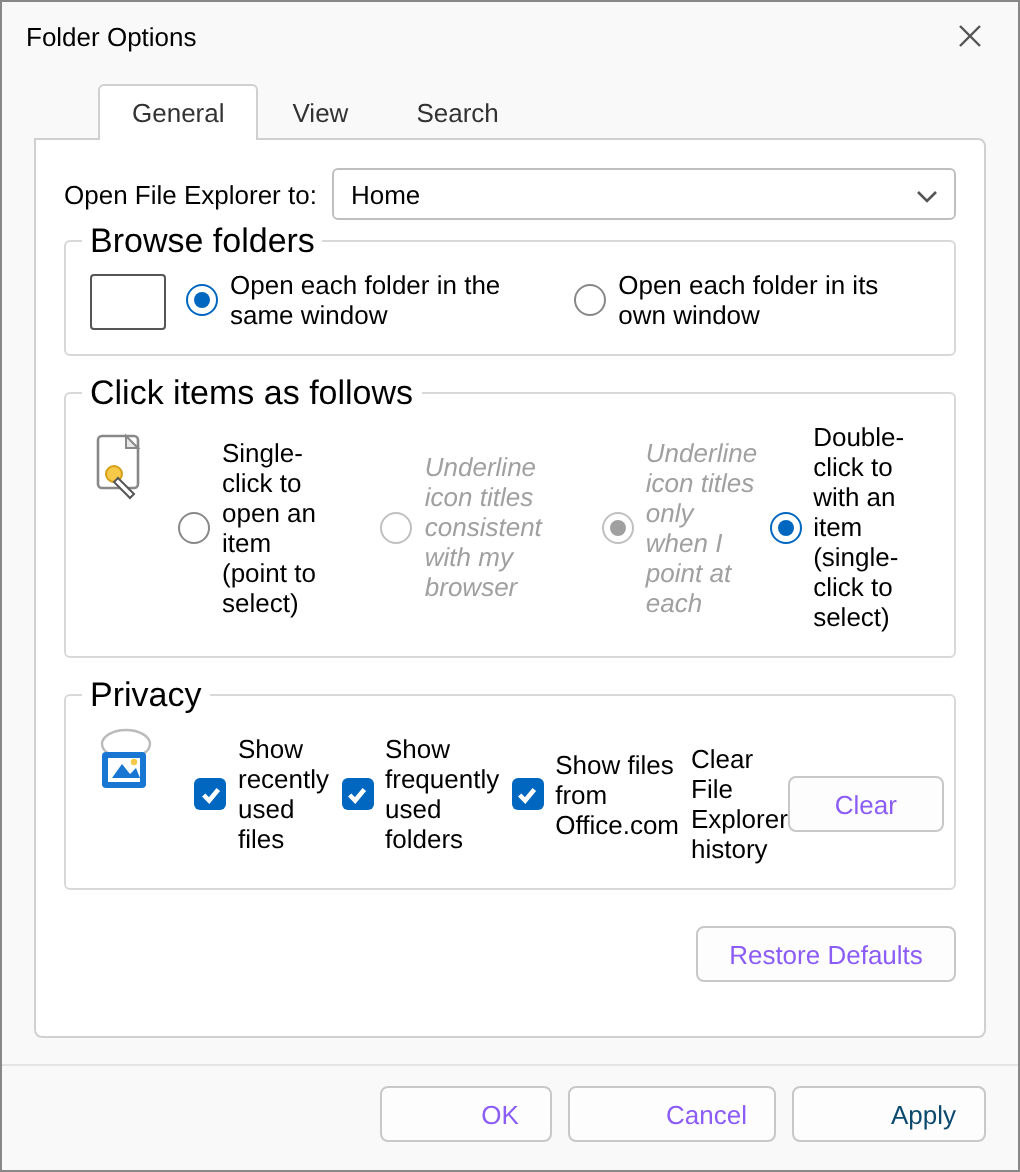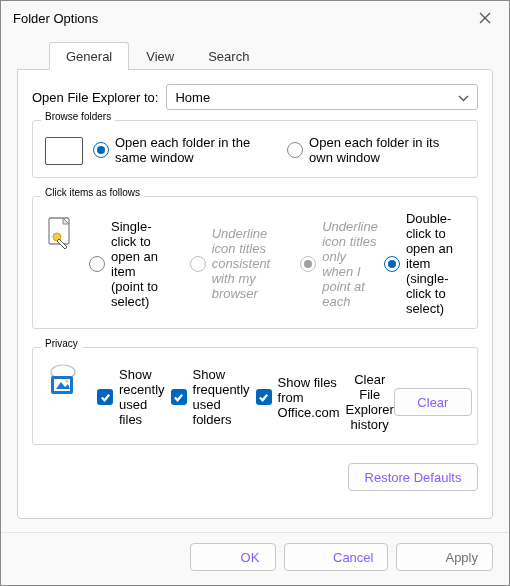--- a/index.html
+++ b/index.html
@@ -101,21 +101,21 @@
     position: relative;
     padding: 14px 12px 12px 12px;
     margin-bottom: 18px;
   }
   .groupbox-legend {
     position: absolute;
     top: -10px;
     left: 8px;
     background: #fff;
     padding: 0 4px;
-    font-size: 10px;
+    font-size: 17px;
   }
   .group-body {
     display: flex;
     gap: 10px;
   }
   .folder-icon {
     width: 38px;
     height: 28px;
     border: 1.5px solid #555;
     border-radius: 2px;
@@ -171,36 +171,35 @@
     display: flex; align-items: center; justify-content: center;
     flex-shrink: 0;
   }
   .checkbox svg { width: 11px; height: 11px; stroke: #fff; stroke-width: 2.5; fill: none; }
   .clear-row {
     display: flex;
     align-items: center;
     justify-content: space-between;
     margin-top: 10px;
     padding-left: 0;
-    text-align: center;
   }
   .btn {
     min-width: 78px;
     height: 28px;
     border: 1px solid #c8c8c8;
     border-radius: 4px;
     background: #fdfdfd;
     display: inline-flex;
     align-items: center;
     justify-content: center;
     padding: 0 14px;
     font-size: 13px;
     color: #8b5cf6;
   }
-  .btn.disabled { color: #737373; }
+  .btn.disabled { color: #0c4a6e; }
   .restore-row {
     display: flex;
     justify-content: flex-end;
     margin-top: 4px;
   }
   .footer {
     display: flex;
     justify-content: flex-end;
     gap: 8px;
     padding: 10px 16px 14px 16px;
@@ -282,21 +281,21 @@
             <div class="radio-row indent">
               <div class="radio disabled"></div>
               <span class="label-disabled">Underline icon titles consistent with my browser</span>
             </div>
             <div class="radio-row indent">
               <div class="radio disabled checked"></div>
               <span class="label-disabled">Underline icon titles only when I point at each</span>
             </div>
             <div class="radio-row">
               <div class="radio checked"></div>
-              <span>Double-click to open an item (single-click to select)</span>
+              <span>Double-click to with an item (single-click to select)</span>
             </div>
           </div>
         </div>
       </div>
 
       <div class="groupbox">
         <div class="groupbox-legend">Privacy</div>
         <div class="group-body">
           <div class="privacy-icon">
             <svg width="42" height="34" viewBox="0 0 42 34">

